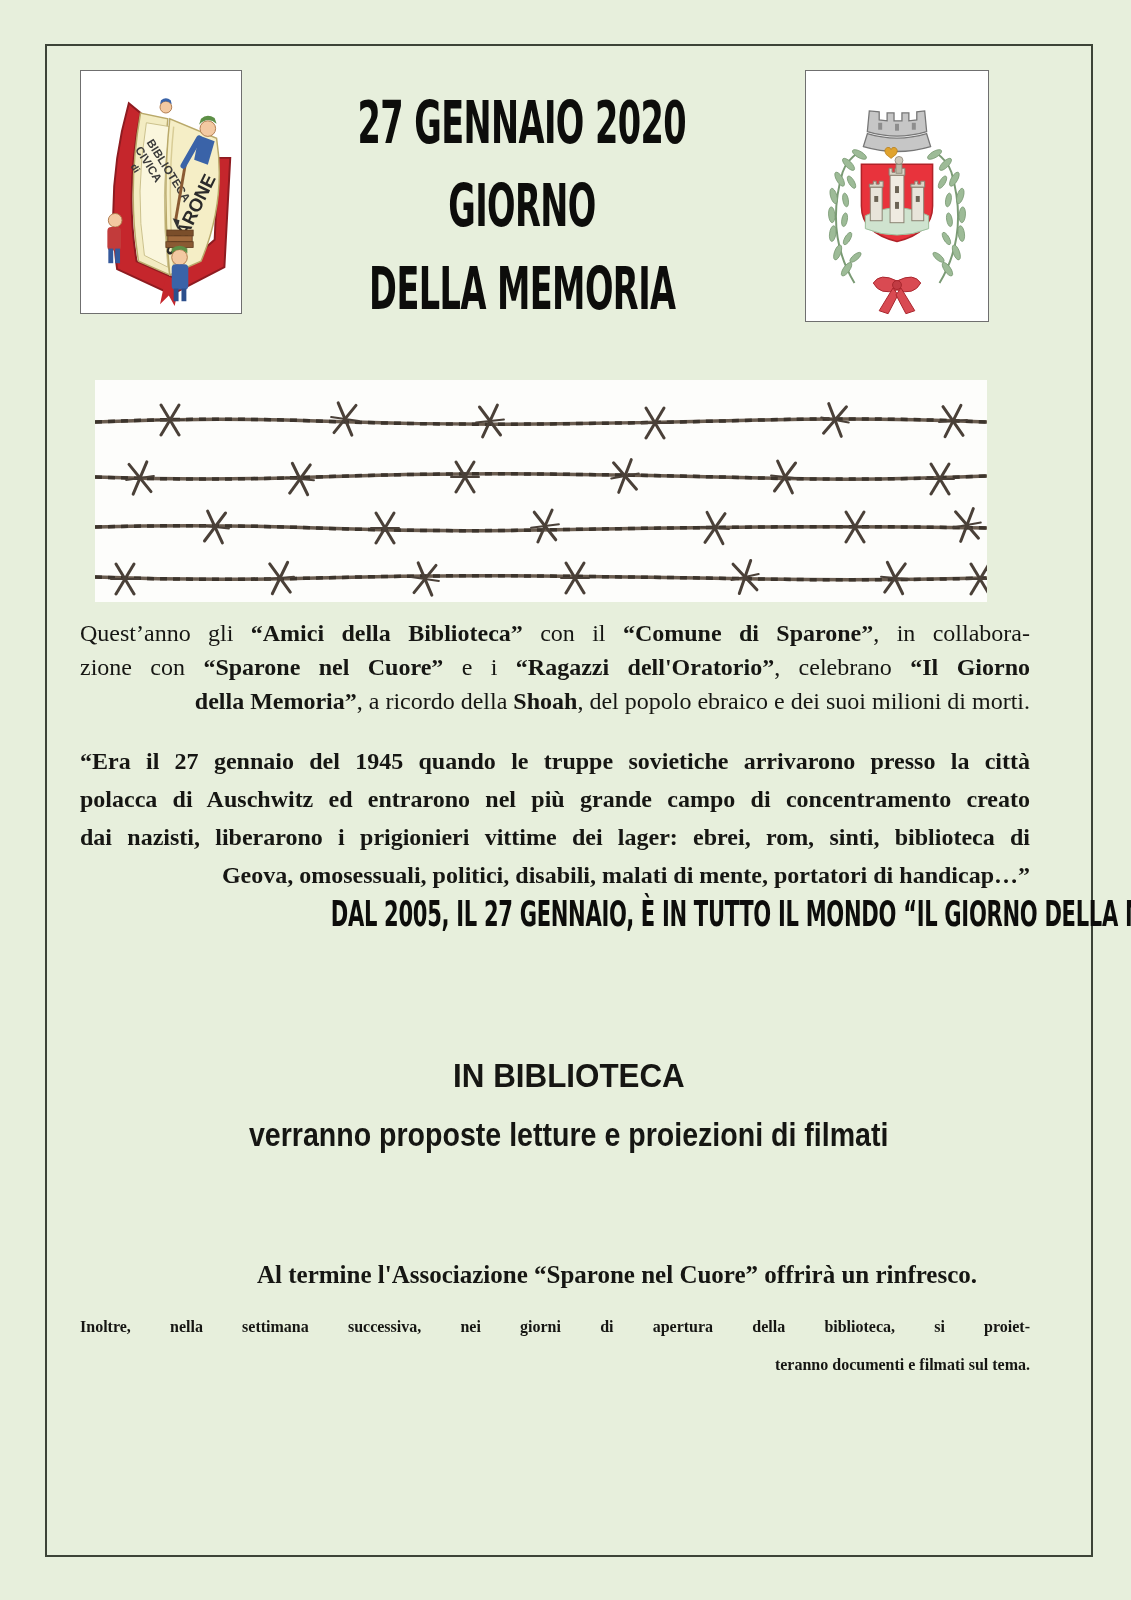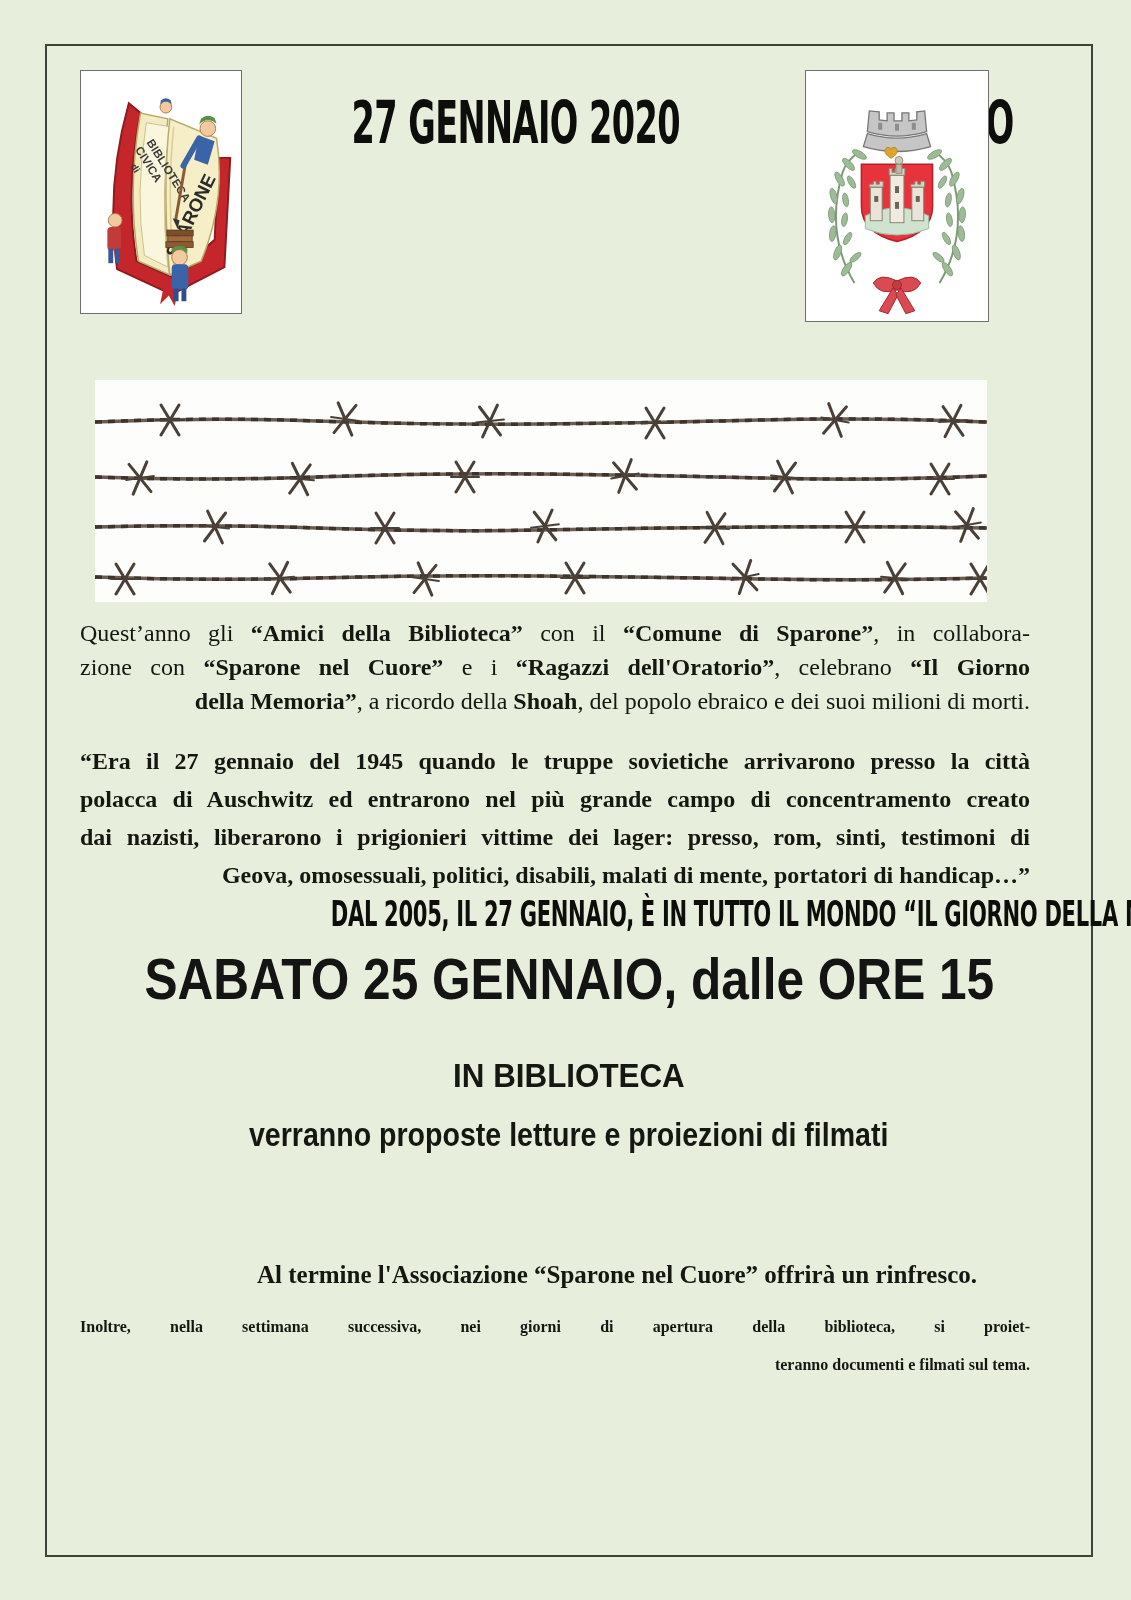--- a/index.html
+++ b/index.html
@@ -16,21 +16,21 @@
   }
   .imgbox{
     position:absolute;background:#fff;border:1px solid #6f6f6f;
     display:flex;align-items:center;justify-content:center;overflow:hidden;
   }
   .logo-box{left:33px;top:24px;width:160px;height:242px;}
   .crest-box{left:758px;top:24px;width:182px;height:250px;}
   .wire-box{left:48px;top:334px;width:892px;height:222px;background:#fdfdfb;border:none;}
   .title-block{
     position:absolute;left:195px;top:49px;width:560px;
-    display:flex;flex-direction:row;gap:27px;text-align:center;
+    display:flex;flex-direction:column;gap:27px;text-align:center;
   }
   .poster-line{height:56px;line-height:56px;}
   .poster-line span{
     display:inline-block;white-space:nowrap;
     font-family:"DejaVu Sans",sans-serif;font-weight:bold;
     font-size:56px;letter-spacing:-1px;color:#0d0d0b;
     transform:scale(0.60,1.05);transform-origin:50% 50%;
   }
   .textcol{position:absolute;left:33px;width:950px;font-family:Liberation Serif, serif;}
   .p1{top:570px;font-size:24px;line-height:34px;}
@@ -274,31 +274,28 @@
 
   <div class="textcol p1">
       <div class="tline just"><span>Quest’anno gli </span><span class="b">“Amici della Biblioteca”</span><span> con il </span><span class="b">“Comune di Sparone”</span><span>, in collabora-</span></div>
       <div class="tline just"><span>zione con </span><span class="b">“Sparone nel Cuore”</span><span> e i </span><span class="b">“Ragazzi dell'Oratorio”</span><span>, celebrano </span><span class="b">“Il Giorno</span></div>
       <div class="tline"><span class="b">della Memoria”</span><span>, a ricordo della </span><span class="b">Shoah</span><span>, del popolo ebraico e dei suoi milioni di morti.</span></div>
     </div>
 
   <div class="textcol p2">
       <div class="tline just"><span class="b">“Era il 27 gennaio del 1945 quando le truppe sovietiche arrivarono presso la città</span></div>
       <div class="tline just"><span class="b">polacca di Auschwitz ed entrarono nel più grande campo di concentramento creato</span></div>
-      <div class="tline just"><span class="b">dai nazisti, liberarono i prigionieri vittime dei lager: presso, rom, sinti, testimoni di</span></div>
+      <div class="tline just"><span class="b">dai nazisti, liberarono i prigionieri vittime dei lager: ebrei, rom, sinti, biblioteca di</span></div>
       <div class="tline"><span class="b">Geova, omosessuali, politici, disabili, malati di mente, portatori di handicap…”</span></div>
     </div>
 
   <div class="centerline banner">
     <span>DAL 2005, IL 27 GENNAIO, È IN TUTTO IL MONDO “IL GIORNO DELLA MEMORIA”.</span>
   </div>
 
-  <div class="centerline sabato">
-    <span>SABATO 25 GENNAIO, dalle ORE 15</span>
-  </div>
 
   <div class="centerline location">
     <span>IN BIBLIOTECA</span>
   </div>
 
   <div class="centerline program">
     <span>verranno proposte letture e proiezioni di filmati</span>
   </div>
 
 

